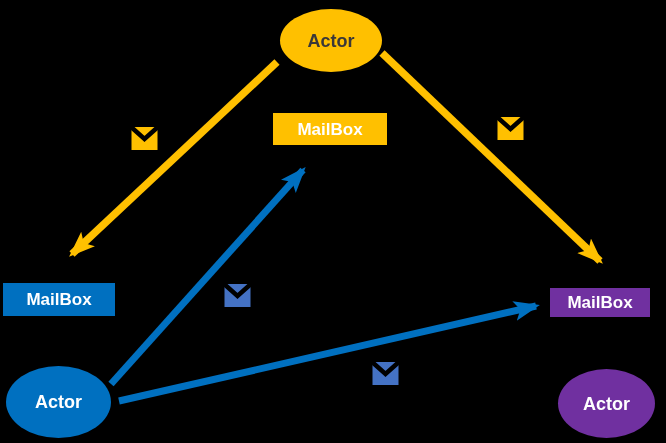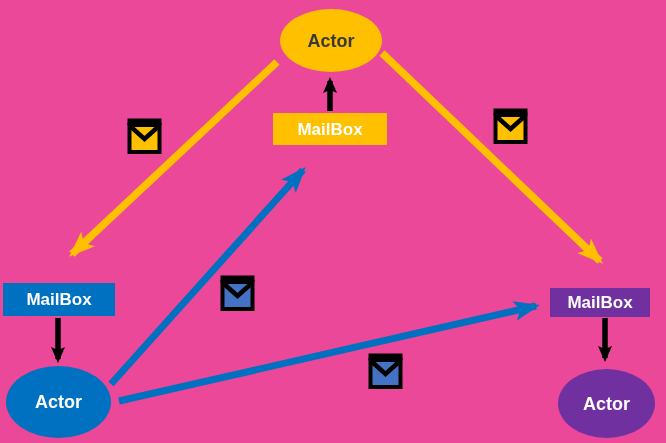--- a/index.html
+++ b/index.html
@@ -1,17 +1,17 @@
 <!DOCTYPE html>
 <html><head>
 <meta charset="utf-8">
 <style>
   html,body{margin:0;padding:0;background:#fff;}
   .canvas{
-    position:relative;width:666px;height:443px;background:#ec4899;
+    position:relative;width:666px;height:443px;background:#000000;
     font-family:"Liberation Sans",sans-serif;overflow:hidden;
   }
   .layer{position:absolute;left:0;top:0;}
   .node{
     position:absolute;display:flex;align-items:center;justify-content:center;
     font-weight:bold;text-align:center;line-height:1;
   }
   .ellipse{border-radius:50%;}
   .bg-gold{background:#FFC000;}
   .bg-blue{background:#0070C0;}

